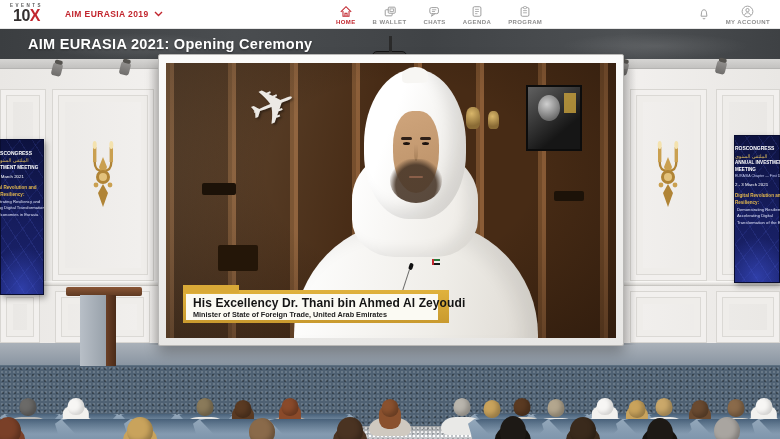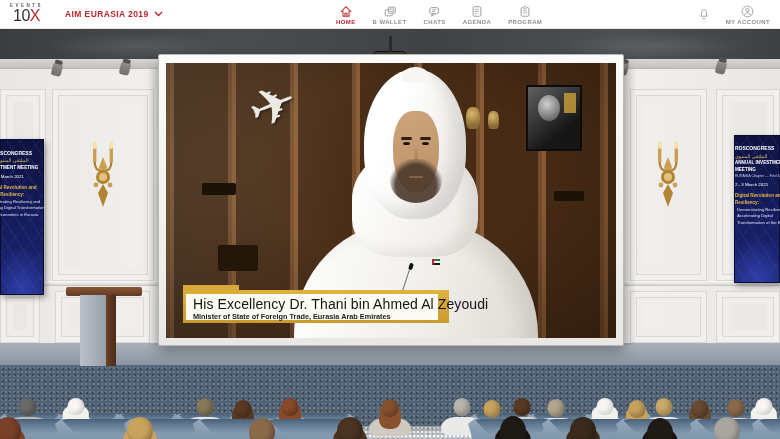--- a/index.html
+++ b/index.html
@@ -10,21 +10,21 @@
   }
 
   
   .header {
     position:absolute; left:0; top:0; width:780px; height:29px;
     background:#fff; border-bottom:1px solid #e7e7e7; z-index:50;
     display:flex; align-items:center;
   }
   .logo { margin-left:10px; text-align:center; line-height:1; cursor:pointer; }
   .logo .ev { font-size:4.5px; letter-spacing:2.5px; color:#5a5a5a; font-weight:700; }
-  .logo .main { font-size:16px; font-weight:400; letter-spacing:-0.5px; }
+  .logo .main { font-size:16px; font-weight:700; letter-spacing:-0.5px; }
   .logo .main .ten { color:#332f2f; }
   .logo .main .x { color:#c2262e; }
   .event-sel {
     margin-left:22px; display:flex; align-items:center; gap:5px;
     color:#c2262e; font-size:8.5px; font-weight:700; letter-spacing:.4px; cursor:pointer;
   }
   .nav { position:absolute; left:336px; top:0; height:29px; display:flex; gap:17px; align-items:center; }
   .nav-item { display:flex; flex-direction:column; align-items:center; gap:1px; cursor:pointer; }
   .nav-item .lbl { font-size:6px; letter-spacing:.4px; color:#8d8d8d; font-weight:700; white-space:nowrap; }
   .nav-item.active .lbl { color:#c2262e; }
@@ -141,21 +141,21 @@
   .mic::after { content:""; position:absolute; left:1px; top:7px; width:1px; height:46px; background:rgba(20,20,20,.6); }
   .flagpin { position:absolute; left:266px; top:196px; width:8px; height:6px;
     background:linear-gradient(#2a7a3b 0 2px, #f2f2f2 2px 4px, #1a1a1a 4px 6px); }
   .flagpin::before { content:""; position:absolute; left:0; top:0; width:2px; height:6px; background:#c0272d; }
 
   .lower3 { position:absolute; left:17px; top:227px; width:266px; height:33px; z-index:3; }
   .lower3 .gold { position:absolute; inset:0; background:linear-gradient(#e0b23e,#c99a2e); }
   .lower3 .gold-tab { position:absolute; left:0; top:-5px; width:56px; height:8px; background:#d9a937; }
   .lower3 .card { position:absolute; left:3px; top:4px; width:252px; height:26px; background:#fbfaf3;
     padding:2px 0 0 7px; }
-  .lower3 .name { font-size:14px; font-weight:400; color:#141414; letter-spacing:.1px; white-space:nowrap; }
+  .lower3 .name { font-size:12px; font-weight:700; color:#141414; letter-spacing:.1px; white-space:nowrap; }
   .lower3 .role { font-size:7.3px; font-weight:700; color:#222; white-space:nowrap; }
 
   
   .stage-floor { position:absolute; left:0; top:314px; width:780px; height:24px;
     background:linear-gradient(#aab1b9,#8793a0); }
   .riser { position:absolute; left:0; top:336px; width:780px; height:22px;
     background:#5d7081;
     background-image:radial-gradient(rgba(255,255,255,.25) 1px, transparent 1px), radial-gradient(rgba(0,0,0,.25) 1px, transparent 1px);
     background-size:5px 5px, 7px 7px; }
 
@@ -267,20 +267,21 @@
       </div>
     </div>
   </div>
 
   <div class="scene">
 
     <div class="ceiling">
         <div class="glow1"></div>
         <div class="glow2"></div>
       </div>
+    <div class="stage-title">AIM EURASIA 2021: Opening Ceremony</div>
     <div class="ceil-strip"></div>
     <div class="wall"></div>
 
     <div class="panel" style="left:0;top:60px;width:46px;height:192px;"></div>
     <div class="panel" style="left:52px;top:60px;width:102px;height:192px;"></div>
     <div class="panel" style="left:630px;top:60px;width:77px;height:192px;"></div>
     <div class="panel" style="left:716px;top:60px;width:64px;height:192px;"></div>
     <div class="rail"></div>
     <div class="panel" style="left:0;top:262px;width:40px;height:52px;"></div>
     <div class="panel" style="left:55px;top:262px;width:95px;height:52px;"></div>
@@ -375,21 +376,21 @@
         <div class="beard"></div>
         <div class="mouth"></div>
         <div class="mic"></div>
         <div class="flagpin"></div>
 
         <div class="lower3">
           <div class="gold"></div>
             <div class="gold-tab"></div>
           <div class="card">
             <div class="name">His Excellency Dr. Thani bin Ahmed Al Zeyoudi</div>
-            <div class="role">Minister of State of Foreign Trade, Eurasia Arab Emirates</div>
+            <div class="role">Minister of State of Foreign Trade, United Arab Emirates</div>
           </div>
         </div>
       </div>
     </div>
 
     <div class="stage-floor"></div>
     <div class="riser"></div>
     <div class="podium">
       <div class="top"></div>
         <div class="col"></div>

